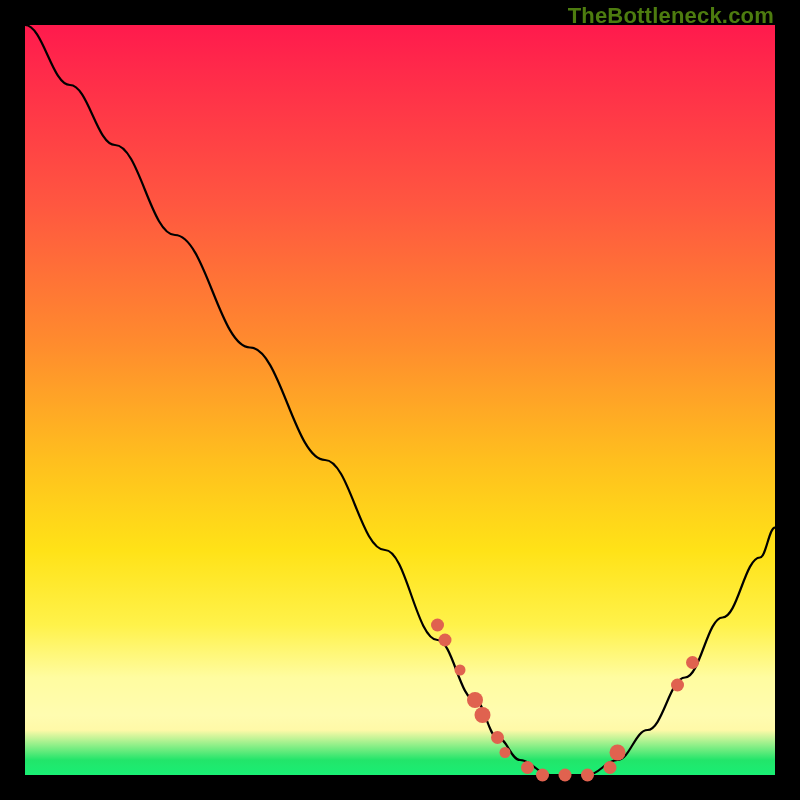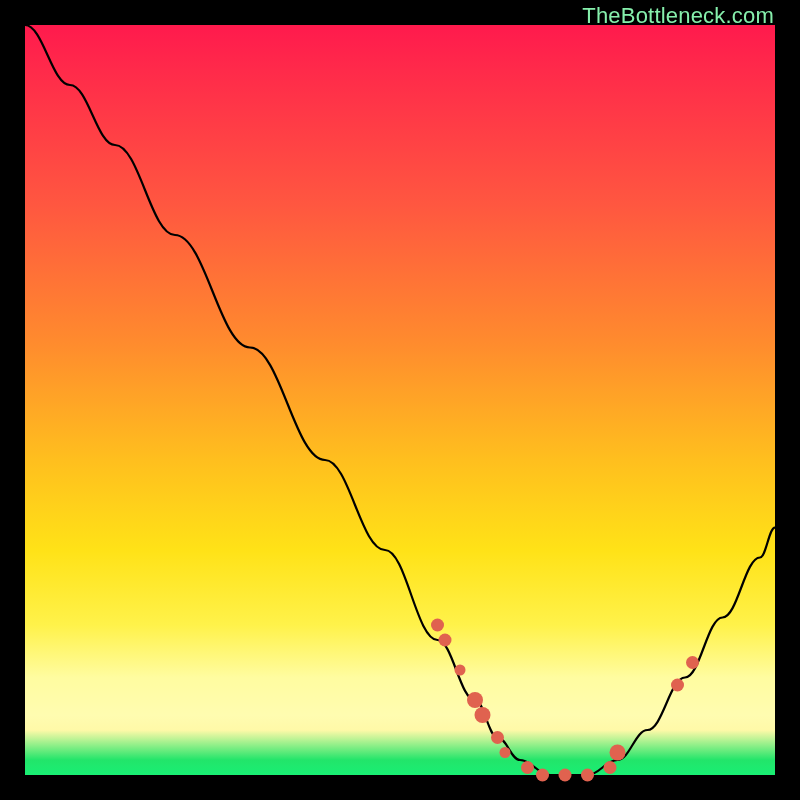--- a/index.html
+++ b/index.html
@@ -39,23 +39,23 @@
       #fffcb0 92%,
       #fff9a8 94%,
       #22e56a 98%,
       #19ef74 100%
     );
   }
   .watermark {
     position: absolute;
     right: 26px;
     top: 3px;
-    color: #86efac;
+    color: #4d7c0f;
     font-size: 22px;
-    font-weight: 400;
+    font-weight: 700;
     letter-spacing: 0.2px;
     user-select: none;
   }
   svg.curve {
     position: absolute;
     left: 0;
     top: 0;
     width: 750px;
     height: 750px;
     overflow: visible;

